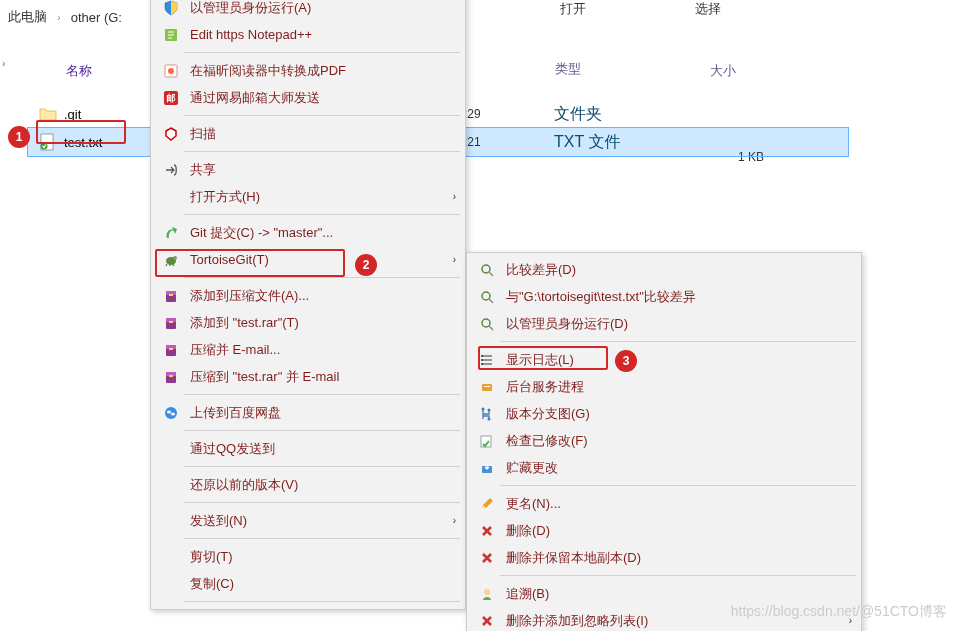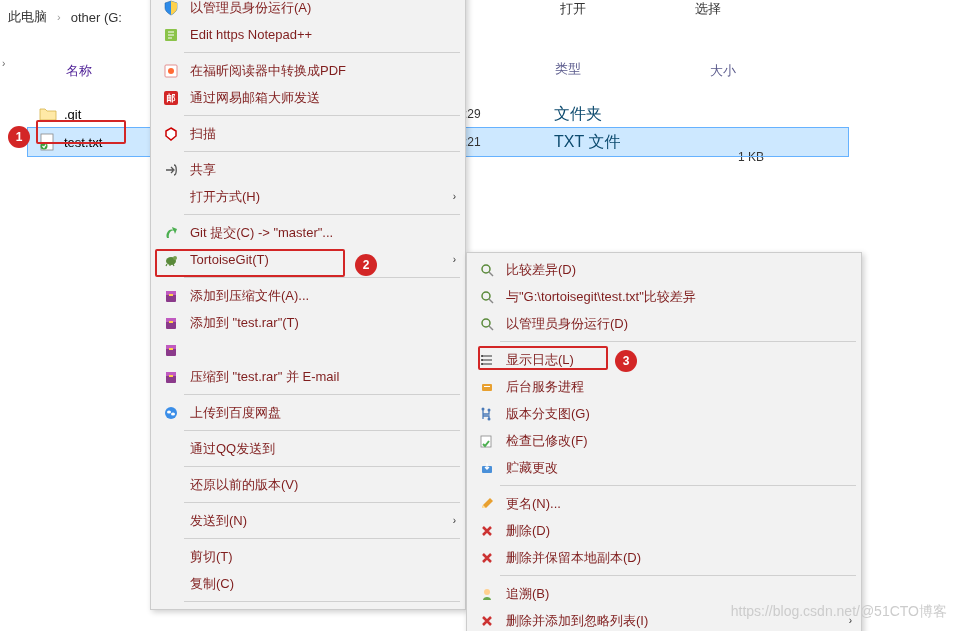--- a/index.html
+++ b/index.html
@@ -188,20 +188,21 @@
     <span class="menu-label">添加到 "test.rar"(T)</span>
   </div>
   <div class="menu-item">
     <span class="menu-icon">
         <svg width="16" height="16" viewBox="0 0 16 16">
           <rect x="3" y="3" width="10" height="11" fill="#8b3a8b" rx="1"></rect>
           <rect x="3" y="3" width="10" height="4" fill="#c05ac0"></rect>
           <rect x="6" y="6" width="4" height="2" fill="#ffd24d"></rect>
         </svg>
       </span>
+    <span class="menu-label">压缩并 E-mail...</span>
   </div>
   <div class="menu-item">
     <span class="menu-icon">
         <svg width="16" height="16" viewBox="0 0 16 16">
           <rect x="3" y="3" width="10" height="11" fill="#8b3a8b" rx="1"></rect>
           <rect x="3" y="3" width="10" height="4" fill="#c05ac0"></rect>
           <rect x="6" y="6" width="4" height="2" fill="#ffd24d"></rect>
         </svg>
       </span>
     <span class="menu-label">压缩到 "test.rar" 并 E-mail</span>

